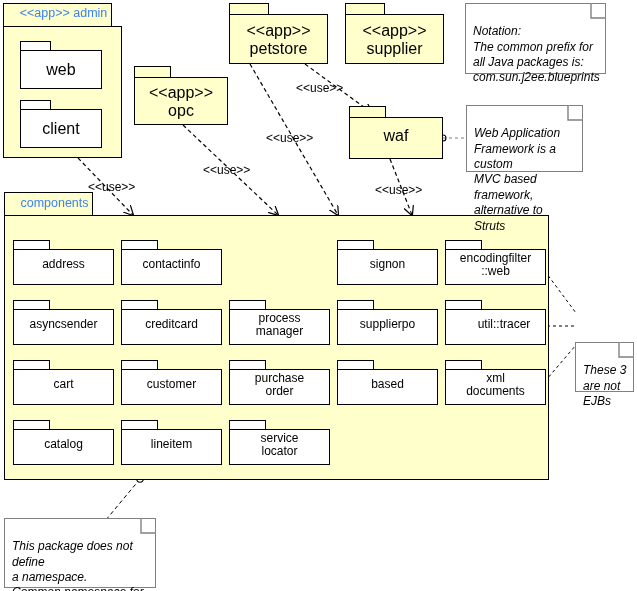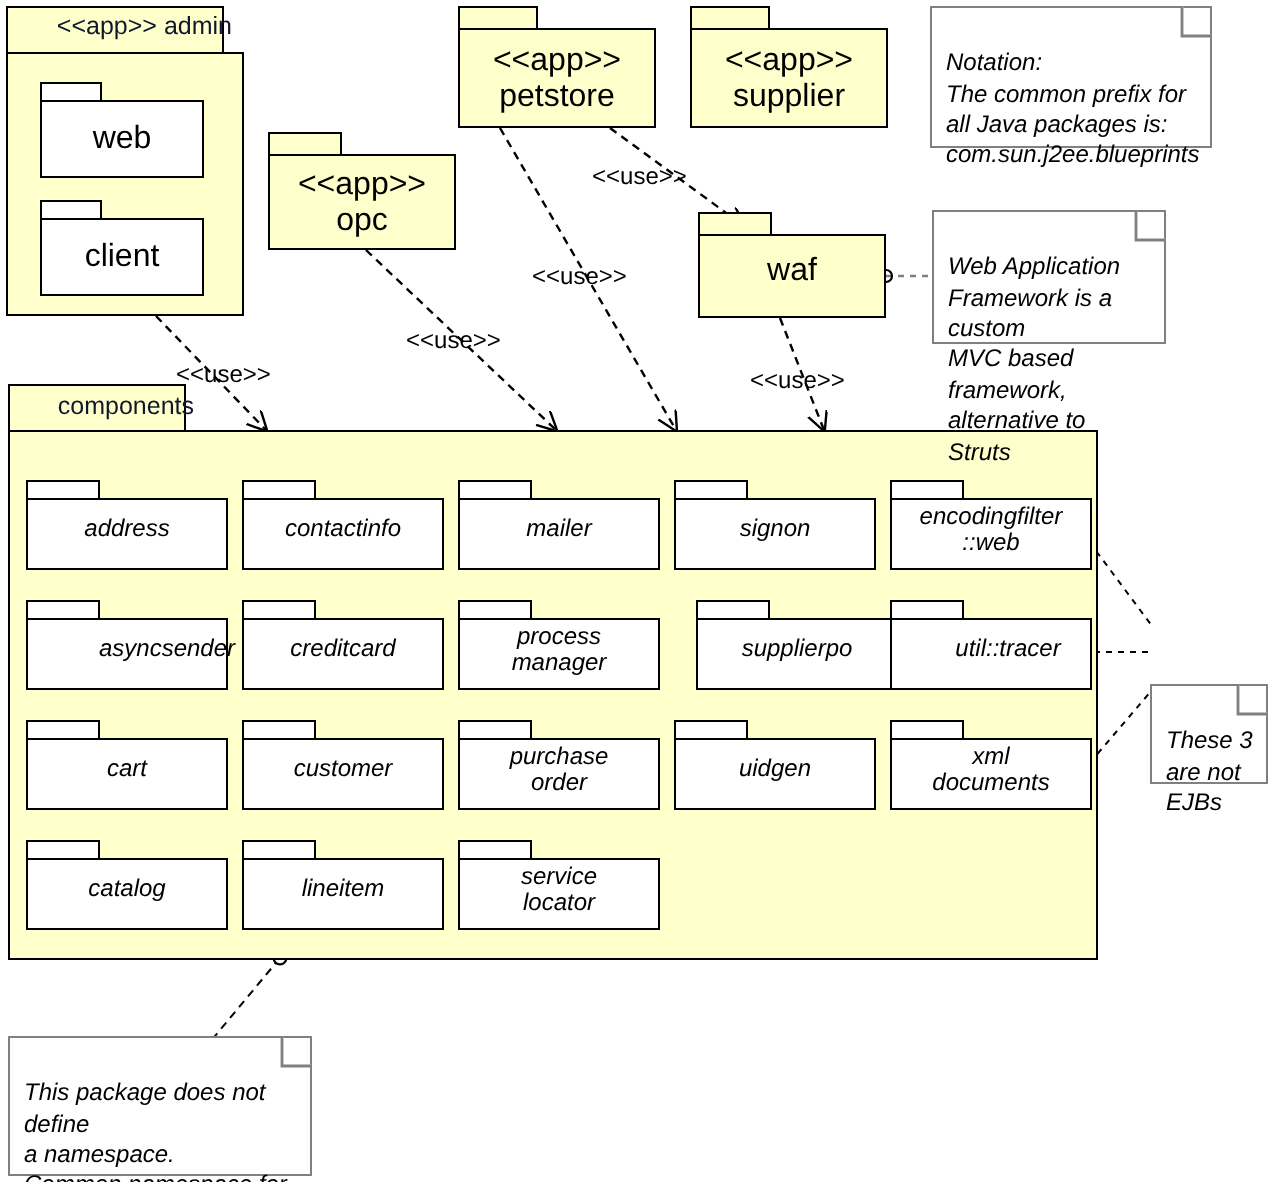--- a/index.html
+++ b/index.html
@@ -54,38 +54,38 @@
     left: 0;
     width: 100%;
     text-align: center;
     color: #000000;
     line-height: 1.12;
     white-space: pre-line;
   }
   .pkg .tablbl {
     position: absolute;
     box-sizing: border-box;
-    text-align: right;
-    color: #0f172a;
+    text-align: center;
+    color: #3b82f6;
     white-space: nowrap;
   }
 
   
   .app-pkg .bodybox { background: #ffffcc; }
   .app-pkg .lbl { font-size: 16px; }
 
   
   .sub-pkg .tab { background: #ffffff; }
   .sub-pkg .bodybox { background: #ffffff; }
   .sub-pkg .lbl { font-size: 16px; }
 
   
   .comp-pkg .tab { background: #ffffff; }
   .comp-pkg .bodybox { background: #ffffff; }
-  .comp-pkg .lbl { font-size: 12px; font-style: italic; }
+  .comp-pkg .lbl { font-size: 12px; }
 
   
   .note {
     position: absolute;
     box-sizing: border-box;
     background: #ffffff;
     border: 1.6px solid #808080;
     font-style: italic;
     font-size: 12px;
     color: #000000;
@@ -204,59 +204,54 @@
       <div class="bodybox" style="top:9px;width:101px;height:36px;"></div>
       <div class="lbl" style="top:18px;">address</div>
     </div>
 
     <div class="pkg comp-pkg" style="left:117px; top:48px; width:101px; height:45px;">
       <div class="tab" style="width:37px;height:9px;"></div>
       <div class="bodybox" style="top:9px;width:101px;height:36px;"></div>
       <div class="lbl" style="top:18px;">contactinfo</div>
     </div>
 
-    <div class="pkg comp-pkg" style="left:225px; top:48px; width:101px; height:45px;">
-      <div class="tab" style="width:37px;height:9px;"></div>
-      <div class="bodybox" style="top:9px;width:101px;height:36px;"></div>
-      <div class="lbl" style="top:18px;">mailer</div>
-    </div>
 
     <div class="pkg comp-pkg" style="left:333px; top:48px; width:101px; height:45px;">
       <div class="tab" style="width:37px;height:9px;"></div>
       <div class="bodybox" style="top:9px;width:101px;height:36px;"></div>
       <div class="lbl" style="top:18px;">signon</div>
     </div>
 
     <div class="pkg comp-pkg" style="left:441px; top:48px; width:101px; height:45px;">
       <div class="tab" style="width:37px;height:9px;"></div>
       <div class="bodybox" style="top:9px;width:101px;height:36px;"></div>
       <div class="lbl" style="top:12px;">encodingfilter
 ::web</div>
     </div>
 
     <div class="pkg comp-pkg" style="left:9px; top:108px; width:101px; height:45px;">
       <div class="tab" style="width:37px;height:9px;"></div>
       <div class="bodybox" style="top:9px;width:101px;height:36px;"></div>
-      <div class="lbl" style="top:18px;padding-left:20px;">asyncsender</div>
+      <div class="lbl" style="top:18px;">asyncsender</div>
     </div>
 
     <div class="pkg comp-pkg" style="left:117px; top:108px; width:101px; height:45px;">
       <div class="tab" style="width:37px;height:9px;"></div>
       <div class="bodybox" style="top:9px;width:101px;height:36px;"></div>
       <div class="lbl" style="top:18px;">creditcard</div>
     </div>
 
     <div class="pkg comp-pkg" style="left:225px; top:108px; width:101px; height:45px;">
       <div class="tab" style="width:37px;height:9px;"></div>
       <div class="bodybox" style="top:9px;width:101px;height:36px;"></div>
       <div class="lbl" style="top:12px;">process
 manager</div>
     </div>
 
-    <div class="pkg comp-pkg" style="left:344px; top:108px; width:101px; height:45px;padding-left:12px;">
+    <div class="pkg comp-pkg" style="left:333px; top:108px; width:101px; height:45px;padding-left:12px;">
       <div class="tab" style="width:37px;height:9px;"></div>
       <div class="bodybox" style="top:9px;width:101px;height:36px;"></div>
       <div class="lbl" style="top:18px;">supplierpo</div>
     </div>
 
     <div class="pkg comp-pkg" style="left:441px; top:108px; width:118px; height:45px;">
       <div class="tab" style="width:37px;height:9px;"></div>
       <div class="bodybox" style="top:9px;width:101px;height:36px;"></div>
       <div class="lbl" style="top:18px;">util::tracer</div>
     </div>
@@ -276,21 +271,21 @@
     <div class="pkg comp-pkg" style="left:225px; top:168px; width:101px; height:45px;">
       <div class="tab" style="width:37px;height:9px;"></div>
       <div class="bodybox" style="top:9px;width:101px;height:36px;"></div>
       <div class="lbl" style="top:12px;">purchase
 order</div>
     </div>
 
     <div class="pkg comp-pkg" style="left:333px; top:168px; width:101px; height:45px;">
       <div class="tab" style="width:37px;height:9px;"></div>
       <div class="bodybox" style="top:9px;width:101px;height:36px;"></div>
-      <div class="lbl" style="top:18px;">uidgen</div>
+      <div class="lbl" style="top:18px;">based</div>
     </div>
 
     <div class="pkg comp-pkg" style="left:441px; top:168px; width:101px; height:45px;">
       <div class="tab" style="width:37px;height:9px;"></div>
       <div class="bodybox" style="top:9px;width:101px;height:36px;"></div>
       <div class="lbl" style="top:12px;">xml
 documents</div>
     </div>
 
     <div class="pkg comp-pkg" style="left:9px; top:228px; width:101px; height:45px;">

